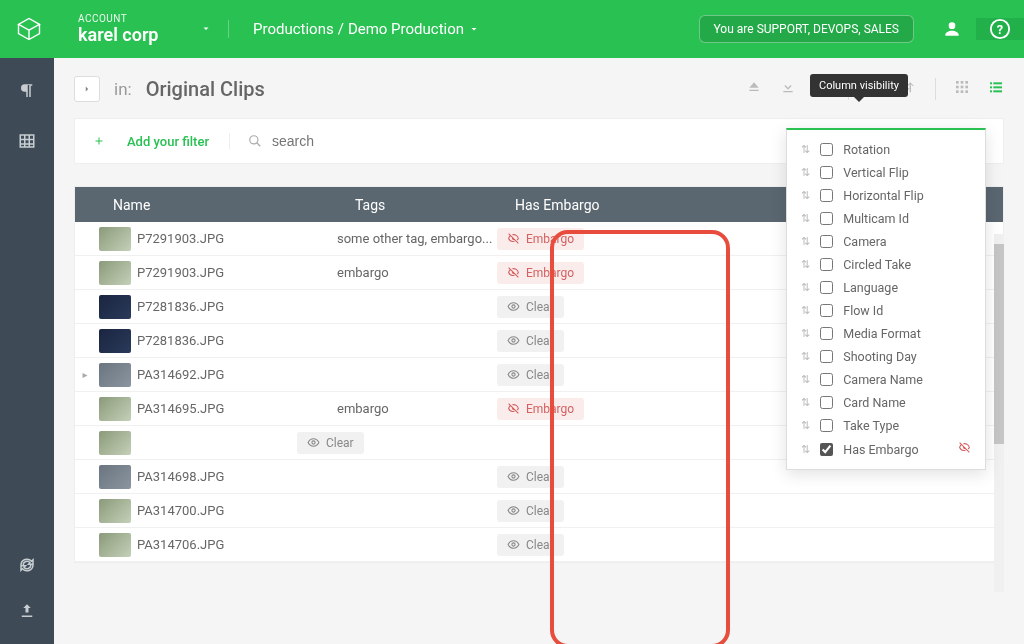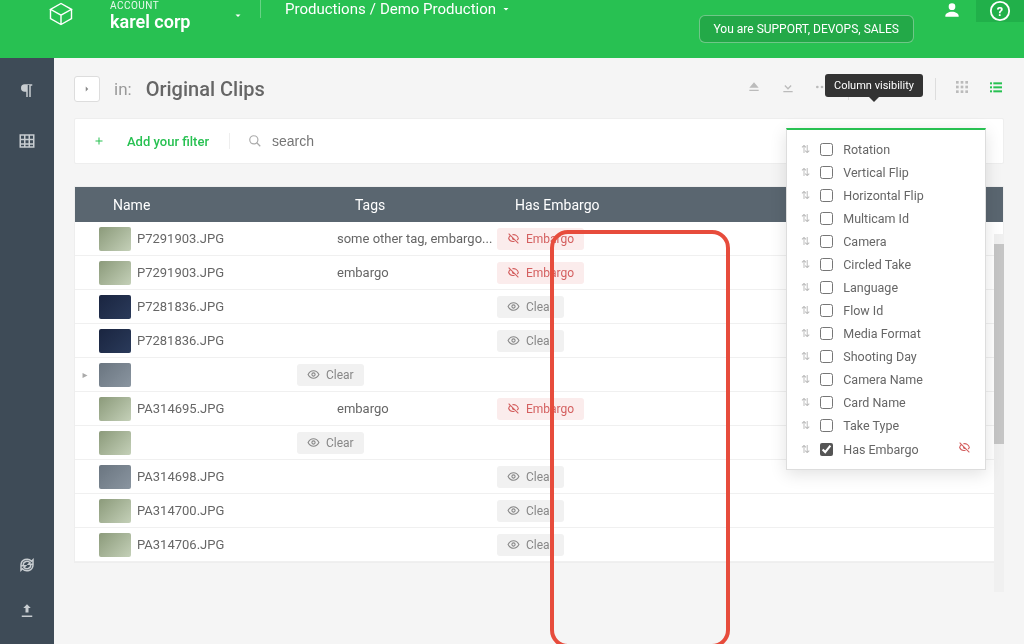--- a/index.html
+++ b/index.html
@@ -1,18 +1,18 @@
 <!DOCTYPE html>
 <html><head>
 <meta charset="utf-8">
 <style>
 * { box-sizing: border-box; margin: 0; padding: 0; }
 body { font-family: -apple-system, BlinkMacSystemFont, "Segoe UI", Roboto, sans-serif; background: #f5f5f5; width: 1024px; height: 644px; overflow: hidden; }
 
-.topbar { height: 58px; background: #28c152; display: flex; align-items: flex-start; color: white; padding-left: 32px; }
+.topbar { height: 58px; background: #28c152; display: flex; align-items: center; color: white; }
 .topbar .logo { width: 58px; display: flex; align-items: center; justify-content: center; }
 .topbar .account { padding: 0 20px; display: flex; flex-direction: column; justify-content: center; flex: 0 0 170px; position: relative; }
 .topbar .account .label { font-size: 10px; opacity: 0.9; letter-spacing: 0.5px; }
 .topbar .account .name { font-size: 18px; font-weight: 600; }
 .topbar .account .chev { position: absolute; right: 16px; top: 50%; transform: translateY(-50%); }
 .topbar .crumb { border-left: 1px solid rgba(255,255,255,0.3); padding: 0 24px; display: flex; align-items: center; font-size: 15px; gap: 4px; }
 .topbar .spacer { flex: 1; }
 .topbar .roles { align-self: center; background: rgba(0,0,0,0.12); border: 1px solid rgba(255,255,255,0.35); border-radius: 6px; font-size: 12px; padding: 6px 14px; margin-right: 14px; }
 .topbar .top-icon { width: 48px; display: flex; align-items: center; justify-content: center; }
 .topbar .help { background: #21b04a; }
@@ -24,21 +24,21 @@
 .main { flex: 1; padding: 18px 20px; position: relative; overflow: hidden; }
 .titlebar { display: flex; align-items: center; gap: 14px; margin-bottom: 16px; }
 .titlebar .expand-btn { width: 26px; height: 26px; border: 1px solid #ddd; border-radius: 3px; background: white; display: flex; align-items: center; justify-content: center; color: #888; cursor: pointer; }
 .titlebar .in { color: #999; font-size: 17px; }
 .titlebar .title { color: #666; font-size: 20px; font-weight: 500; }
 .titlebar .right-icons { margin-left: auto; display: flex; align-items: center; gap: 18px; color: #bbb; }
 .titlebar .right-icons .active { color: #28c152; }
 .titlebar .right-icons .sep { width: 1px; height: 22px; background: #ddd; }
 .titlebar .right-icons .item { cursor: pointer; }
 
-.tooltip { position: absolute; top: 16px; right: 101px; background: #333; color: white; font-size: 11px; padding: 5px 9px; border-radius: 3px; z-index: 20; }
+.tooltip { position: absolute; top: 16px; right: 116px; background: #333; color: white; font-size: 11px; padding: 5px 9px; border-radius: 3px; z-index: 20; }
 .tooltip::after { content: ""; position: absolute; bottom: -5px; left: 50%; transform: translateX(-50%); border: 5px solid transparent; border-top-color: #333; border-bottom: none; }
 
 .filterbar { background: white; border: 1px solid #eee; border-radius: 2px; padding: 14px 18px; display: flex; align-items: center; gap: 20px; margin-bottom: 22px; }
 .filterbar .add-filter { color: #28c152; font-size: 13px; font-weight: 500; cursor: pointer; display: flex; align-items: center; gap: 22px; }
 .filterbar .searchwrap { flex: 1; border-left: 1px solid #eee; padding-left: 18px; display: flex; align-items: center; gap: 10px; color: #aaa; }
 .filterbar .searchwrap input { border: none; outline: none; font-size: 14px; flex: 1; color: #666; }
 .filterbar .sort { font-size: 13px; color: #888; cursor: pointer; }
 
 .tablewrap { background: white; border: 1px solid #eee; position: relative; }
 .thead { background: #5a6670; color: white; display: flex; height: 35px; align-items: center; font-size: 14px; }
@@ -248,20 +248,21 @@
             <span class="fname">P7281836.JPG</span>
             <span class="tags"></span>
             <span class="embargo"><span class="badge embargo-off"><svg width="13" height="13" viewBox="0 0 24 24" fill="none" stroke="currentColor" stroke-width="2">
                   <path d="M2 12s3.5-7 10-7 10 7 10 7-3.5 7-10 7-10-7-10-7z"></path>
                   <circle cx="12" cy="12" r="3"></circle>
                 </svg> Clear</span></span>
           </div>
           <div class="row">
             <span class="exp">▸</span>
             <span class="thumb gray"></span>
+            <span class="fname">PA314692.JPG</span>
             <span class="tags"></span>
             <span class="embargo"><span class="badge embargo-off"><svg width="13" height="13" viewBox="0 0 24 24" fill="none" stroke="currentColor" stroke-width="2">
                   <path d="M2 12s3.5-7 10-7 10 7 10 7-3.5 7-10 7-10-7-10-7z"></path>
                   <circle cx="12" cy="12" r="3"></circle>
                 </svg> Clear</span></span>
           </div>
           <div class="row">
             <span class="exp"></span>
             <span class="thumb "></span>
             <span class="fname">PA314695.JPG</span>

